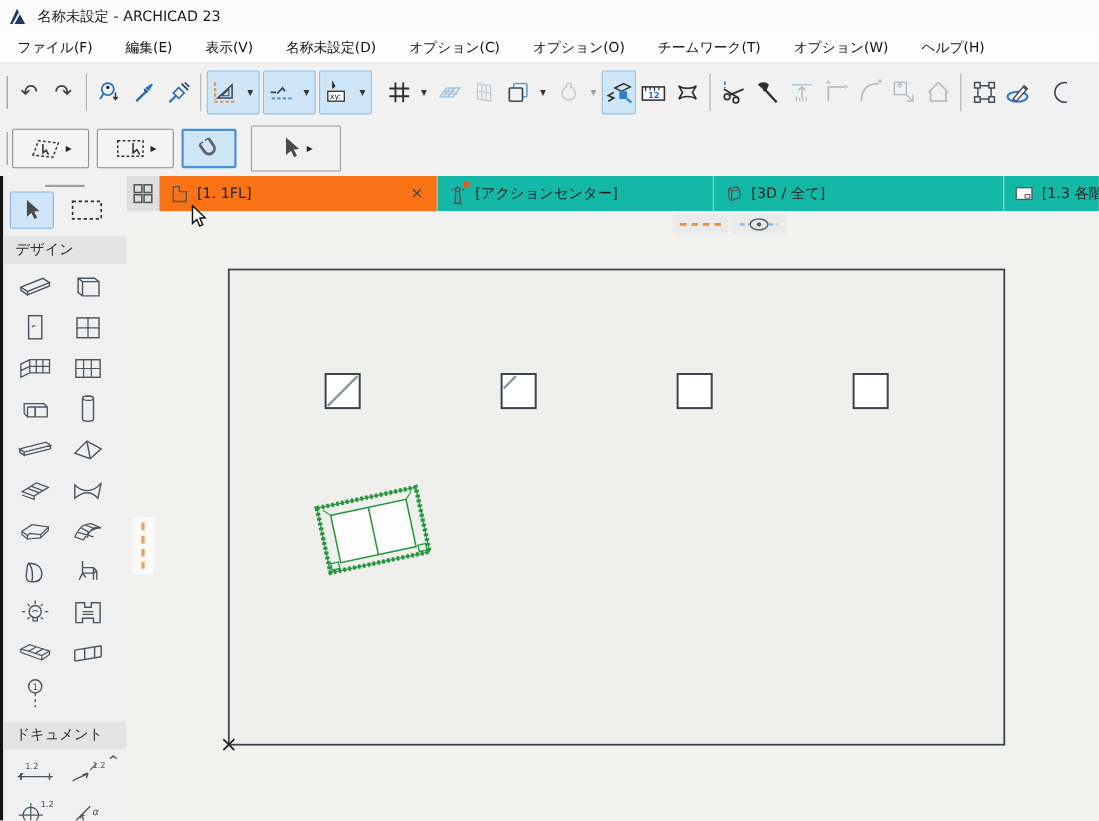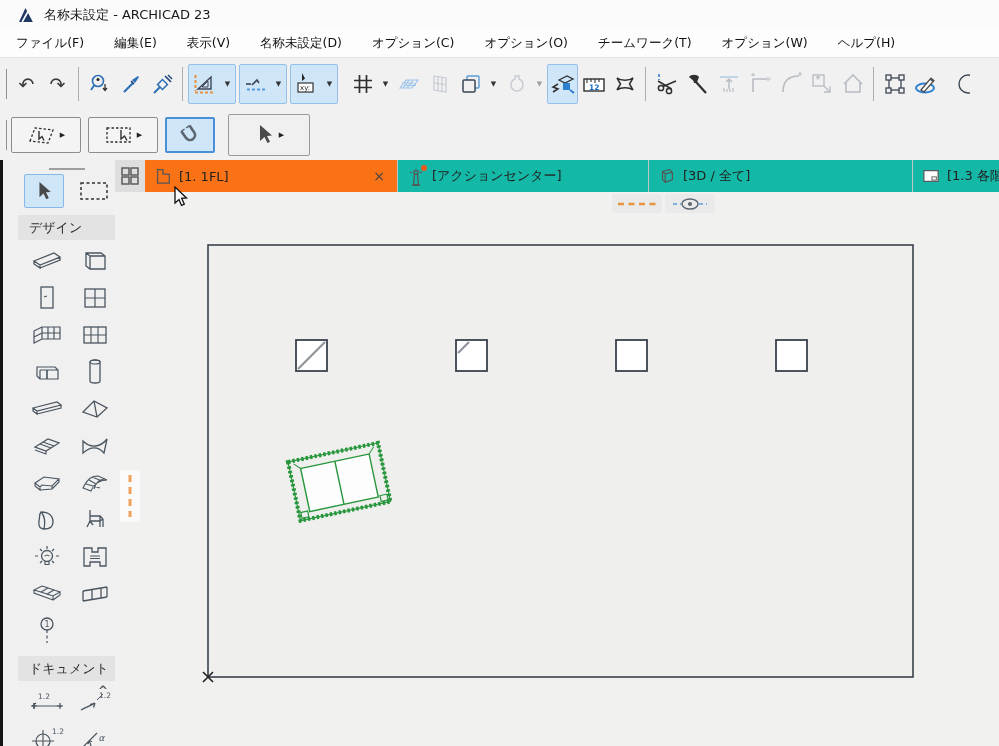--- a/index.html
+++ b/index.html
@@ -3,21 +3,21 @@
 <meta charset="utf-8">
 <style>
   html,body{margin:0;padding:0;}
   body{width:999px;height:746px;overflow:hidden;background:#f1f1f0;
        font-family:"DejaVu Sans","Liberation Sans",sans-serif;
        -webkit-font-smoothing:antialiased;position:relative;}
   .app{position:absolute;inset:0;}
 
   
   .titlebar{position:absolute;left:0;top:0;width:999px;height:30px;background:#fbfbfb;
-            display:flex;align-items:center;gap:9px;padding-left:18px;box-sizing:border-box;}
+            display:flex;align-items:center;gap:9px;padding-left:8px;box-sizing:border-box;}
   .titlebar .title{font-size:13px;color:#1a1a1a;}
 
   
   .menubar{position:absolute;left:0;top:30px;width:999px;height:27px;background:#fdfdfd;
            display:flex;align-items:center;padding-left:6px;box-sizing:border-box;gap:10px;}
   .menu-item{font-size:12.5px;color:#111;padding:4px 10px;cursor:default;}
 
   
   .toolbar-main{position:absolute;left:0;top:57px;width:999px;height:53px;background:#f1f1f1;
                 border-top:1px solid #e3e3e3;display:flex;align-items:center;box-sizing:border-box;
@@ -53,21 +53,21 @@
        background:#14b8a6;border-right:1px solid #c4c4c4;font-size:13px;color:#222;flex:none;}
   .tab.active{background:#f97316;}
   .tab .label{white-space:nowrap;overflow:hidden;}
   .tab .close{margin-left:auto;font-size:14px;color:#444;padding:0 3px;}
   .lh-wrap{position:relative;width:18px;height:20px;flex:none;}
   .lh-dot{position:absolute;right:-2px;top:-1px;width:6px;height:6px;border-radius:50%;background:#e8591a;}
 
   
   .edge-strip{position:absolute;left:0;top:0;width:3px;height:586px;background:#141414;}
   .toolbox{position:absolute;left:3px;top:0;width:112px;height:586px;background:#f0f0f0;
-           box-sizing:border-box;overflow:hidden;padding-left:15px;}
+           box-sizing:border-box;overflow:hidden;}
   .tbx-topline{width:36px;height:2px;background:#9f9f9f;margin:8px auto 4px auto;}
   .tbx-row2{display:flex;gap:10px;padding-left:6px;}
   .tool{width:40px;height:34px;display:flex;align-items:center;justify-content:center;border-radius:2px;}
   .tool.selected{background:#cfe5f8;border:1px solid #85b8e8;box-sizing:border-box;}
   .tbx-header{height:25px;line-height:25px;background:#e3e3e3;font-size:13px;color:#2e2e2e;
               padding-left:11px;margin-top:7px;}
   .tbx-grid{display:grid;grid-template-columns:48px 48px;justify-content:start;padding-left:5px;margin-top:2px;}
   .tbx-cell{height:37px;display:flex;align-items:center;justify-content:center;}
   .tbx-scroll{position:absolute;right:7px;bottom:48px;font-size:12px;color:#555;font-weight:bold;}
 

